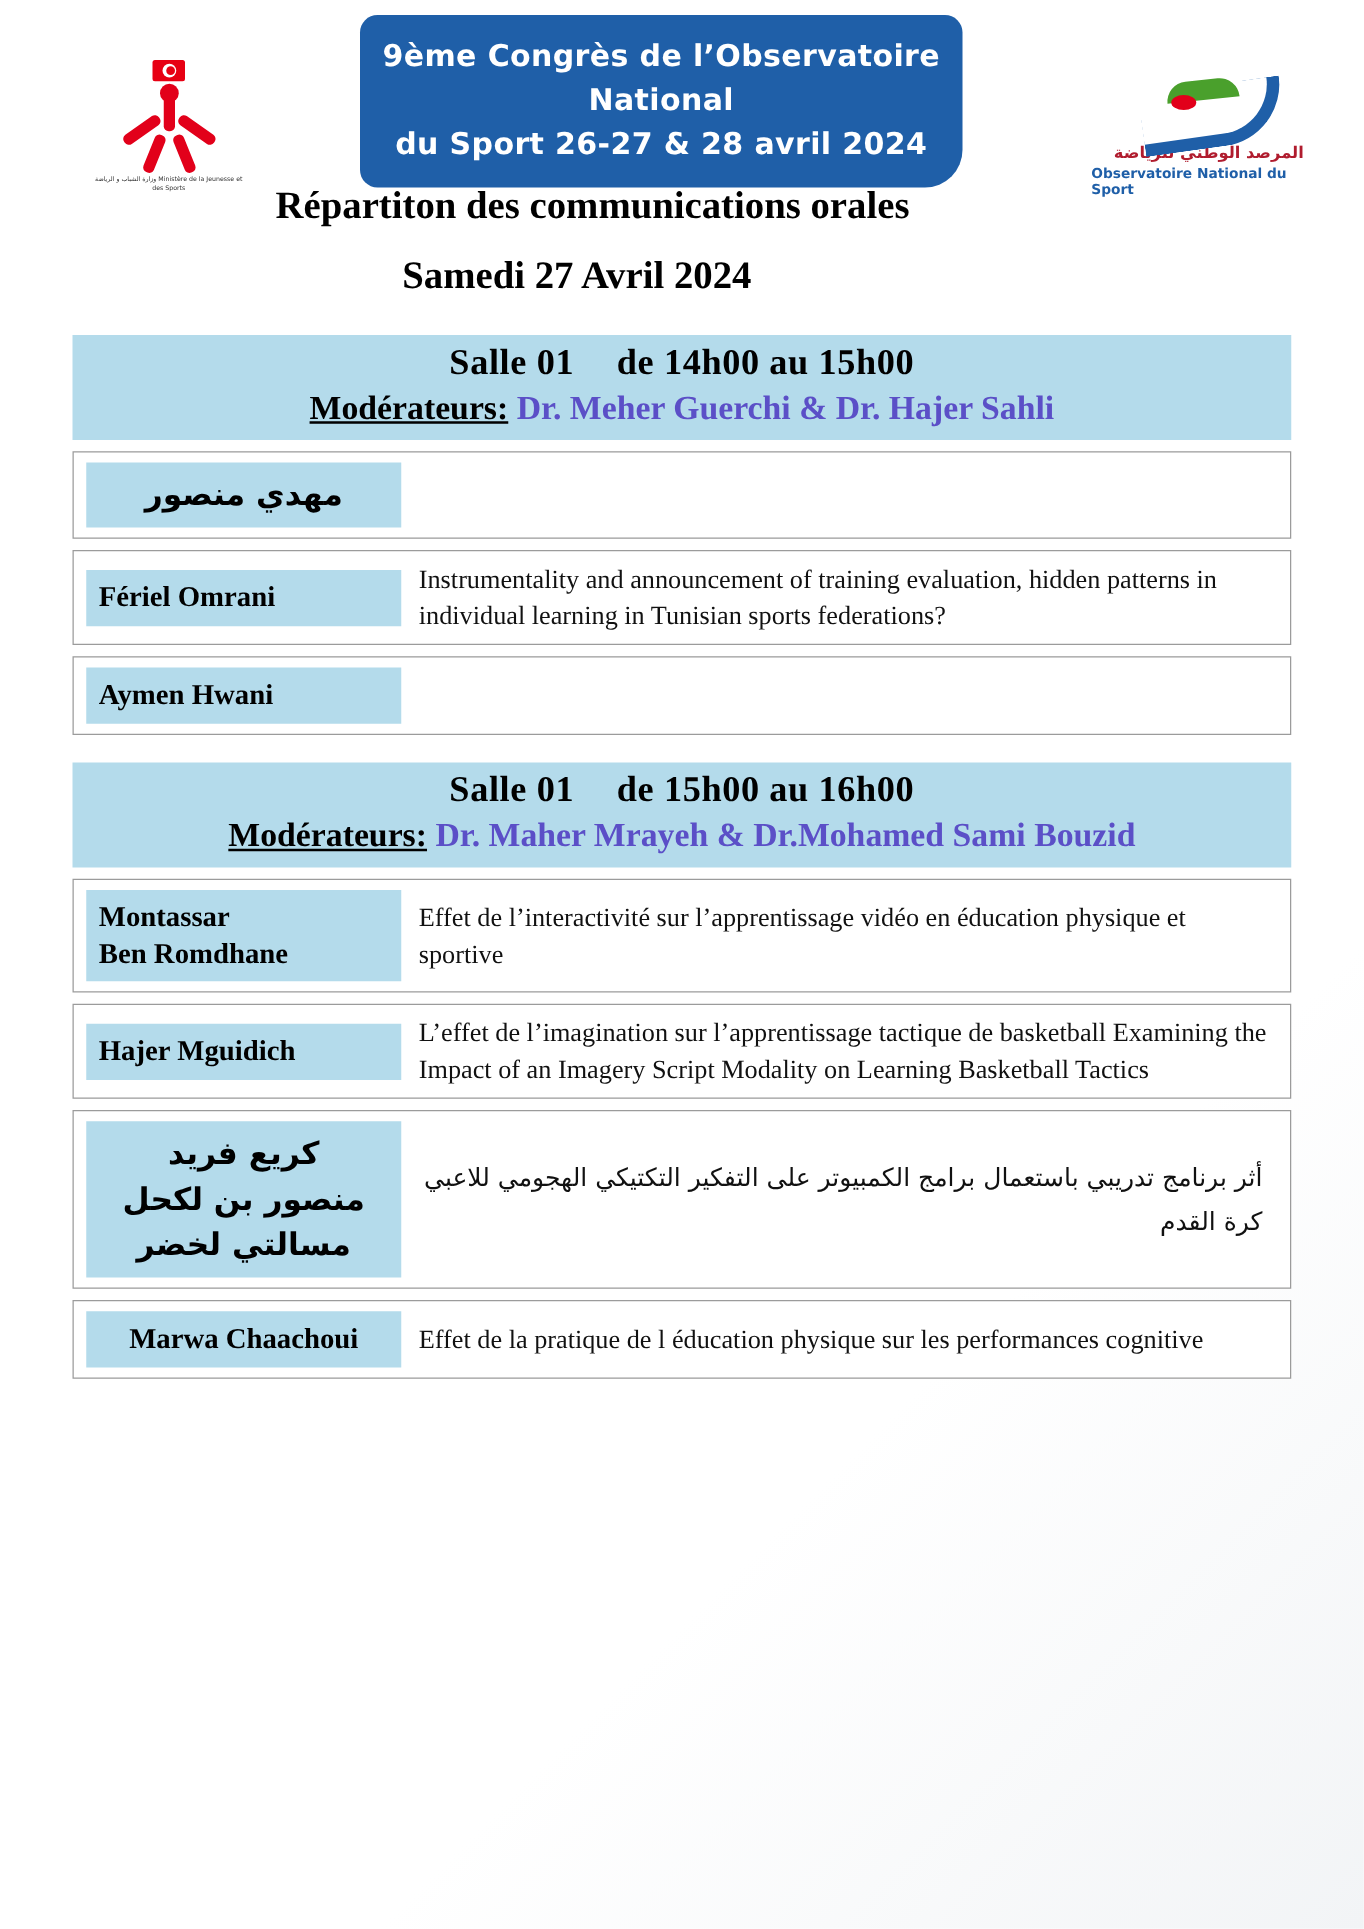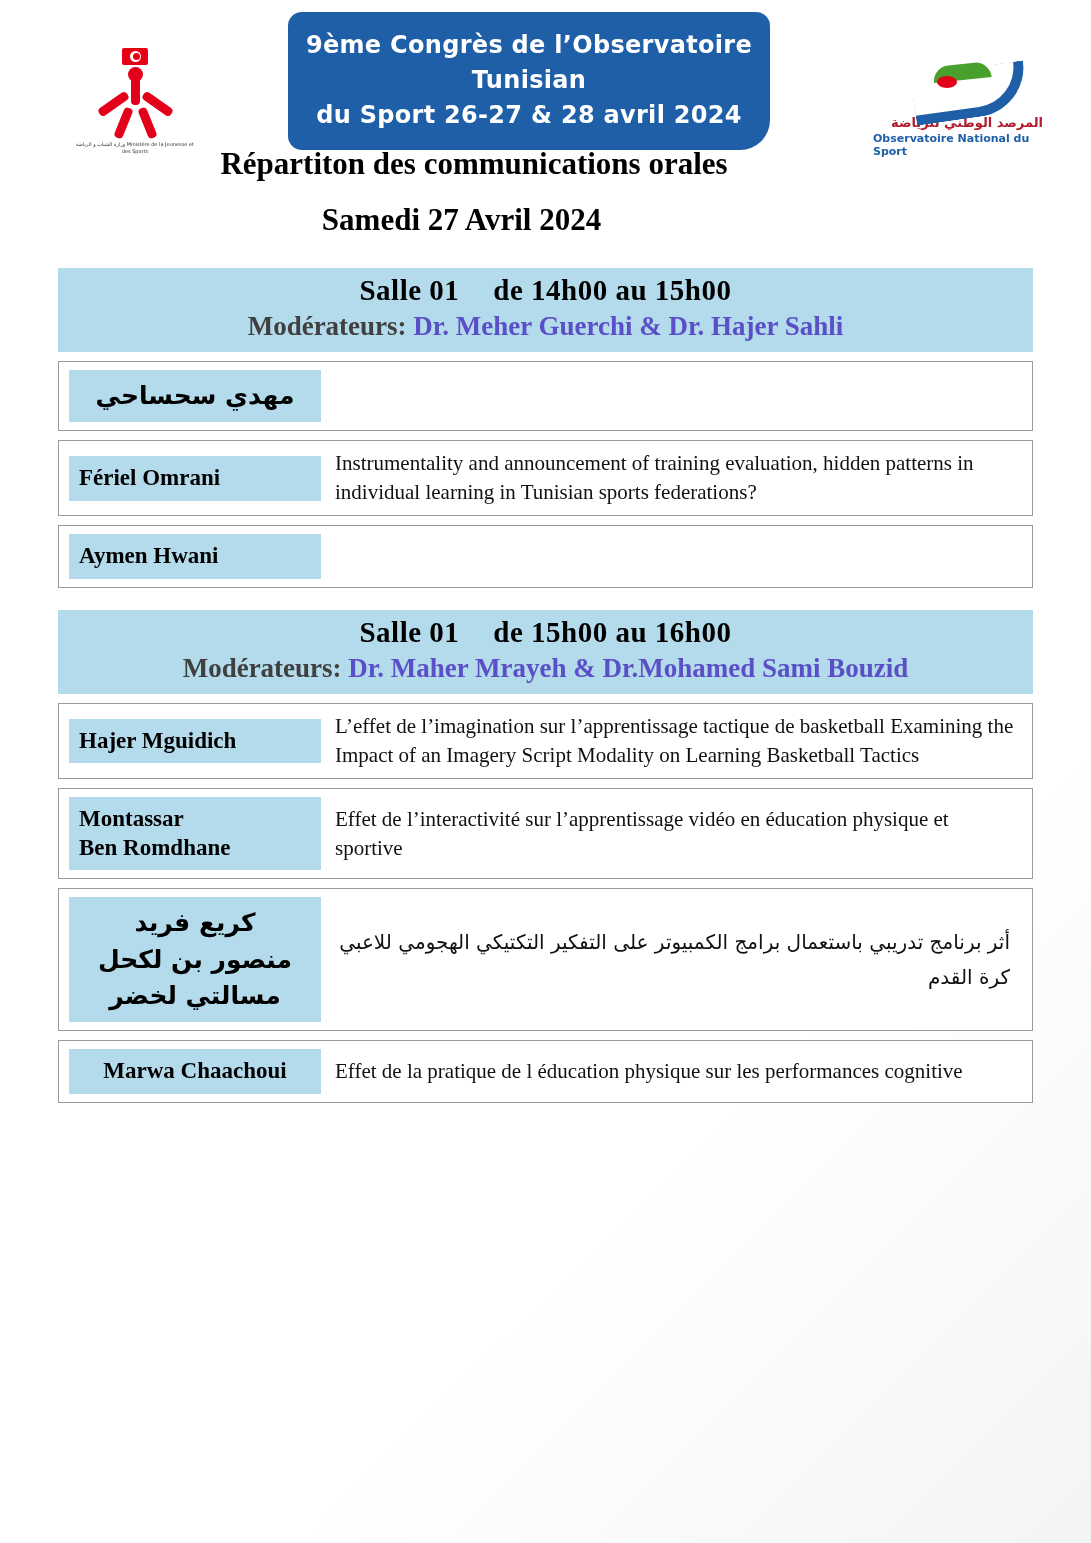--- a/index.html
+++ b/index.html
@@ -215,21 +215,21 @@
     display: inline-block;
     width: 34px;
   }
   .session-head .mods {
     text-align: center;
     font-size: 27px;
     font-weight: bold;
     margin-top: 4px;
     white-space: nowrap;
   }
-  .session-head .mods .lbl { color: #404040; }
+  .session-head .mods .lbl { color: #000000; text-decoration: underline; }
   .session-head .mods .names { color: #5b4fc7; }
 
   .row {
     margin: 9px 58px 0 58px;
     border: 1px solid #9b9b9b;
     display: flex;
     align-items: stretch;
     background: #ffffff;
     min-height: 60px;
     box-sizing: border-box;
@@ -296,21 +296,21 @@
         <div class="limb l2"></div>
         <div class="limb l3"></div>
         <div class="limb l4"></div>
         <div class="limb l5"></div>
       </div>
       <div class="ministry">وزارة الشباب و الرياضة
 Ministère de la Jeunesse et des Sports</div>
     </div>
 
     <div class="banner">
-      <div class="banner-line">9ème Congrès de l’Observatoire Tunisian</div>
+      <div class="banner-line">9ème Congrès de l’Observatoire National</div>
       <div class="banner-line">du Sport 26-27 &amp; 28 avril 2024</div>
     </div>
 
     <div class="logo-right">
       <div class="swoosh">
         <div class="s-blue"></div>
         <div class="s-green"></div>
         <div class="s-red"></div>
       </div>
       <div class="ar">المرصد الوطني للرياضة</div>
@@ -328,21 +328,21 @@
         <span>Salle 01</span><span class="gap"></span><span>de 14h00 au 15h00</span>
       </div>
       <div class="mods">
         <span class="lbl">Modérateurs:</span>
         <span class="names">Dr. Meher Guerchi &amp; Dr. Hajer Sahli</span>
       </div>
     </div>
 
     <div class="row">
       <div class="namecell">
-        <div class="namebox ar">مهدي سحساحي</div>
+        <div class="namebox ar">مهدي منصور</div>
       </div>
     </div>
 
 
     <div class="row">
       <div class="namecell">
         <div class="namebox left">Fériel Omrani</div>
       </div>
       <div class="titlecell">Instrumentality and announcement of training evaluation, hidden patterns in individual learning in Tunisian sports federations?</div>
     </div>
@@ -360,31 +360,31 @@
         <span>Salle 01</span><span class="gap"></span><span>de 15h00 au 16h00</span>
       </div>
       <div class="mods">
         <span class="lbl">Modérateurs:</span>
         <span class="names">Dr. Maher Mrayeh &amp; Dr.Mohamed Sami Bouzid</span>
       </div>
     </div>
 
     <div class="row">
       <div class="namecell">
-        <div class="namebox left">Hajer Mguidich</div>
-      </div>
-      <div class="titlecell">L’effet de l’imagination sur l’apprentissage tactique de basketball Examining the Impact of an Imagery Script Modality on Learning Basketball Tactics</div>
-    </div>
-
-    <div class="row">
-      <div class="namecell">
         <div class="namebox left" style="white-space:pre-line;">Montassar
 Ben Romdhane</div>
       </div>
       <div class="titlecell">Effet de l’interactivité sur l’apprentissage vidéo en éducation physique et sportive</div>
+    </div>
+
+    <div class="row">
+      <div class="namecell">
+        <div class="namebox left">Hajer Mguidich</div>
+      </div>
+      <div class="titlecell">L’effet de l’imagination sur l’apprentissage tactique de basketball Examining the Impact of an Imagery Script Modality on Learning Basketball Tactics</div>
     </div>
 
     <div class="row">
       <div class="namecell">
         <div class="namebox ar" style="white-space:pre-line;">كريع فريد
 منصور بن لكحل
 مسالتي لخضر</div>
       </div>
       <div class="titlecell ar">أثر برنامج تدريبي باستعمال برامج الكمبيوتر على التفكير التكتيكي الهجومي للاعبي كرة القدم</div>
     </div>

